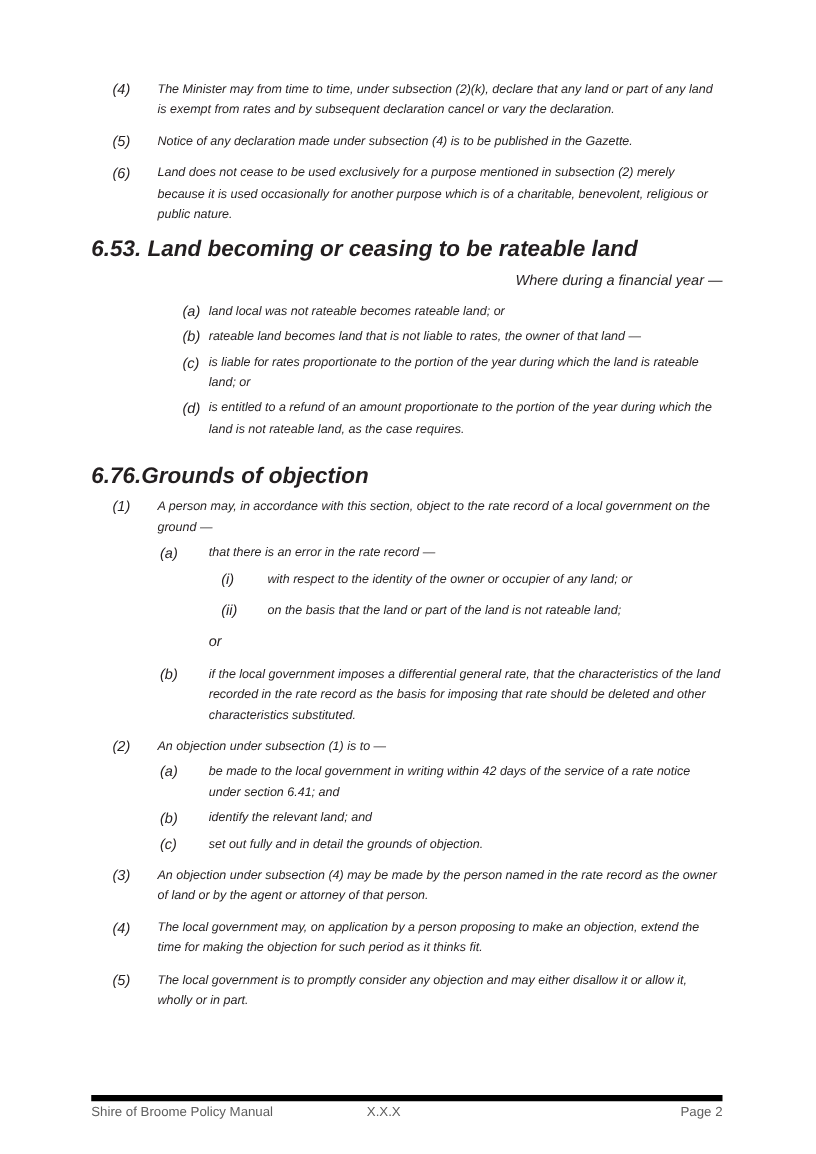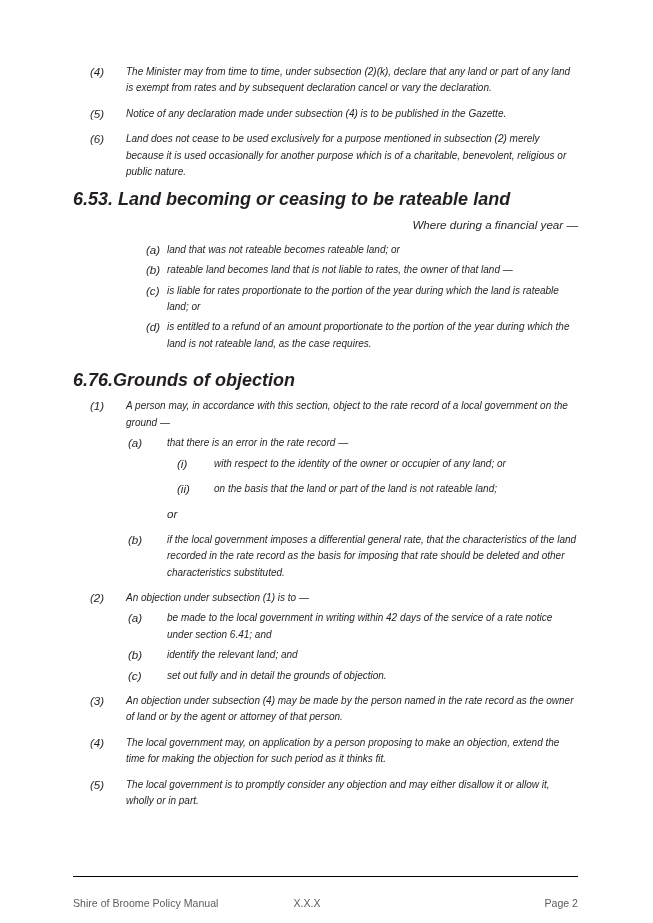--- a/index.html
+++ b/index.html
@@ -105,22 +105,22 @@
   .heading .htitle { flex: 0 1 auto; }
 
   .spacer-sm { height: 5px; }
 
   
   .footer {
     position: absolute;
     left: 73px;
     top: 876px;
     width: 505px;
-    border-top: 1px solid #000000;
-    padding-top: 20px;
+    border-top: 5px solid #000000;
+    padding-top: 3px;
     display: flex;
     align-items: baseline;
     font-size: 10.6px;
     color: #5d5d5d;
     font-family: "Liberation Sans", sans-serif;
   }
   .footer .f-left  { flex: 0 0 auto; }
   .footer .f-mid   { flex: 1 1 auto; text-align: left; padding-left: 75px; }
   .footer .f-right { flex: 0 0 auto; }
 </style>
@@ -148,21 +148,21 @@
 
     <div class="heading nogap">
       <span class="hnum">6.53.</span>
       <span class="htitle">Land becoming or ceasing to be rateable land</span>
     </div>
 
     <div class="plain">Where during a financial year —</div>
 
     <div class="row lvl2t tight">
       <span class="marker">(a)</span>
-      <span class="txt">land that was not rateable becomes rateable land; or</span>
+      <span class="txt">land local was not rateable becomes rateable land; or</span>
     </div>
 
     <div class="row lvl2t tight">
       <span class="marker">(b)</span>
       <span class="txt">rateable land becomes land that is not liable to rates, the owner of that land —</span>
     </div>
 
     <div class="row lvl2t tight">
       <span class="marker">(c)</span>
       <span class="txt">is liable for rates proportionate to the portion of the year during which the land is rateable land; or</span>

